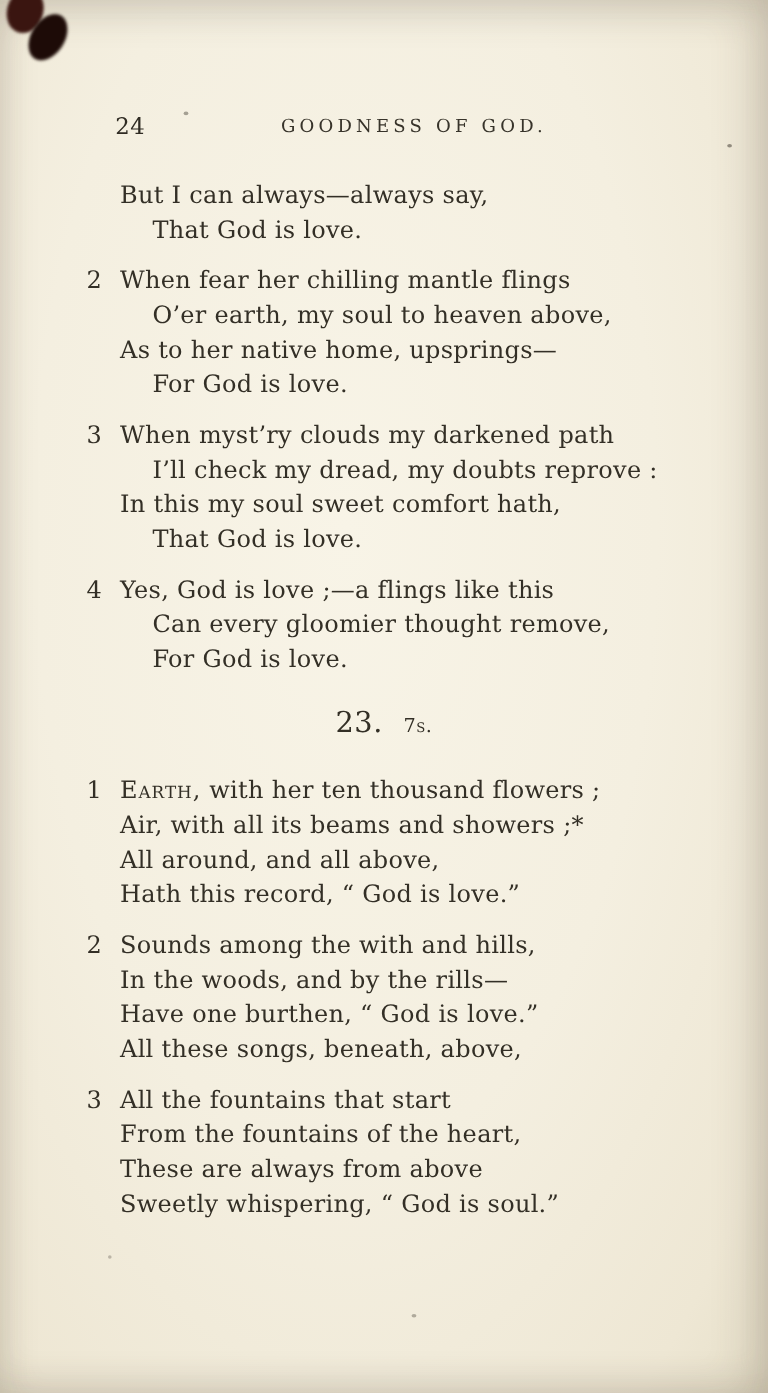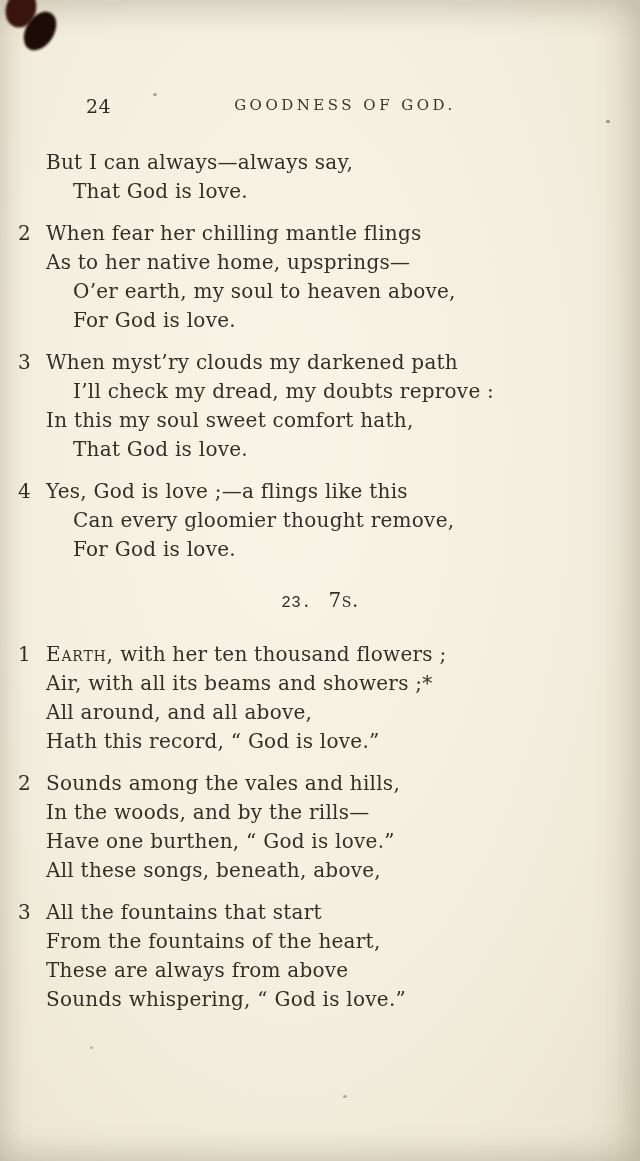--- a/index.html
+++ b/index.html
@@ -23,41 +23,41 @@
   .smudge-1 { left:6px; top:-10px; width:30px; height:38px; transform:rotate(18deg); background:#3a1510; }
   .smudge-2 { left:26px; top:10px; width:28px; height:42px; transform:rotate(32deg); background:#1d0b07; }
   .speck { position:absolute; border-radius:50%; background:#7a7468; }
   .speck-1 { left:153px; top:93px;  width:4px; height:3px; opacity:.65; }
   .speck-2 { left:606px; top:120px; width:4px; height:3px; opacity:.8; }
   .speck-3 { left:90px;  top:1046px; width:3px; height:3px; opacity:.45; }
   .speck-4 { left:343px; top:1095px; width:4px; height:3px; opacity:.55; }
 
   
   .header { position:relative; padding-top:96px; height:120px; }
-  .page-num { position:absolute; left:86px; top:95px; font-size:19px; letter-spacing:.5px; color:#2f2b23; }
+  .page-num { position:absolute; left:96px; top:95px; font-size:19px; letter-spacing:.5px; color:#2f2b23; }
   .running-title {
     display:block; text-align:center; transform:translateX(25px);
     font-size:15px; letter-spacing:3.5px; color:#37332a; font-weight:500;
   }
 
   
   .main { margin-top:24px; font-size:20px; letter-spacing:.25px; }
-  .verse-block { padding-left:46px; padding-right:26px;margin-top:28px; }
+  .verse-block { padding-left:100px; padding-right:26px;margin-top:28px; }
   .stanza { margin-bottom:13px; }
   .line { position:relative; line-height:29px; white-space:nowrap; }
   .line.ind1 { padding-left:27px; }
   .vnum { position:absolute; left:-28px; top:0; }
   .smallcaps { font-variant:small-caps; letter-spacing:.8px; }
 
   
   .hymn-heading {
     width:100%; text-align:center; margin:24px 0 15px;
   }
-  .hymn-number { font-size:16px; letter-spacing:.5px;font-family:Liberation Mono, monospace; }
-  .hymn-meter  { font-size:20px; margin-left:17px; font-variant:small-caps; letter-spacing:.5px; }
+  .hymn-number { font-size:24px; letter-spacing:.5px; }
+  .hymn-meter  { font-size:16px; margin-left:17px; font-variant:small-caps; letter-spacing:.5px; }
 </style>
 </head>
 <body>
 
 <div class="page">
 
   <div class="smudge smudge-1"></div>
   <div class="smudge smudge-2"></div>
   <div class="speck speck-1"></div>
   <div class="speck speck-2"></div>
@@ -75,22 +75,22 @@
       <div class="stanza">
         <div class="line ind0"><span class="ltext">But I can always—always say,</span></div>
         <div class="line ind1"><span class="ltext">That God is love.</span></div>
       </div>
 
       <div class="stanza">
         <div class="line ind0">
           <span class="vnum">2</span>
           <span class="ltext">When fear her chilling mantle flings</span>
         </div>
+        <div class="line ind1"><span class="ltext">O’er earth, my soul to heaven above,</span></div>
         <div class="line ind0"><span class="ltext">As to her native home, upsprings—</span></div>
-        <div class="line ind1"><span class="ltext">O’er earth, my soul to heaven above,</span></div>
         <div class="line ind1"><span class="ltext">For God is love.</span></div>
       </div>
 
       <div class="stanza">
         <div class="line ind0">
           <span class="vnum">3</span>
           <span class="ltext">When myst’ry clouds my darkened path</span>
         </div>
         <div class="line ind1"><span class="ltext">I’ll check my dread, my doubts reprove :</span></div>
         <div class="line ind0"><span class="ltext">In this my soul sweet comfort hath,</span></div>
@@ -118,32 +118,32 @@
           <span class="ltext"><span class="smallcaps">Earth,</span> <span>with her ten thousand flowers ;</span></span>
         </div>
         <div class="line ind0"><span class="ltext">Air, with all its beams and showers ;*</span></div>
         <div class="line ind0"><span class="ltext">All around, and all above,</span></div>
         <div class="line ind0"><span class="ltext">Hath this record, “ God is love.”</span></div>
       </div>
 
       <div class="stanza">
         <div class="line ind0">
           <span class="vnum">2</span>
-          <span class="ltext">Sounds among the vales and hills,</span>
+          <span class="ltext">Sounds among the with and hills,</span>
         </div>
         <div class="line ind0"><span class="ltext">In the woods, and by the rills—</span></div>
         <div class="line ind0"><span class="ltext">Have one burthen, “ God is love.”</span></div>
         <div class="line ind0"><span class="ltext">All these songs, beneath, above,</span></div>
       </div>
 
       <div class="stanza">
         <div class="line ind0">
           <span class="vnum">3</span>
           <span class="ltext">All the fountains that start</span>
         </div>
         <div class="line ind0"><span class="ltext">From the fountains of the heart,</span></div>
         <div class="line ind0"><span class="ltext">These are always from above</span></div>
-        <div class="line ind0"><span class="ltext">Sounds whispering, “ God is love.”</span></div>
+        <div class="line ind0"><span class="ltext">Sweetly whispering, “ God is soul.”</span></div>
       </div>
     </div>
 
   </div>
 </div>
 
 </body></html>

